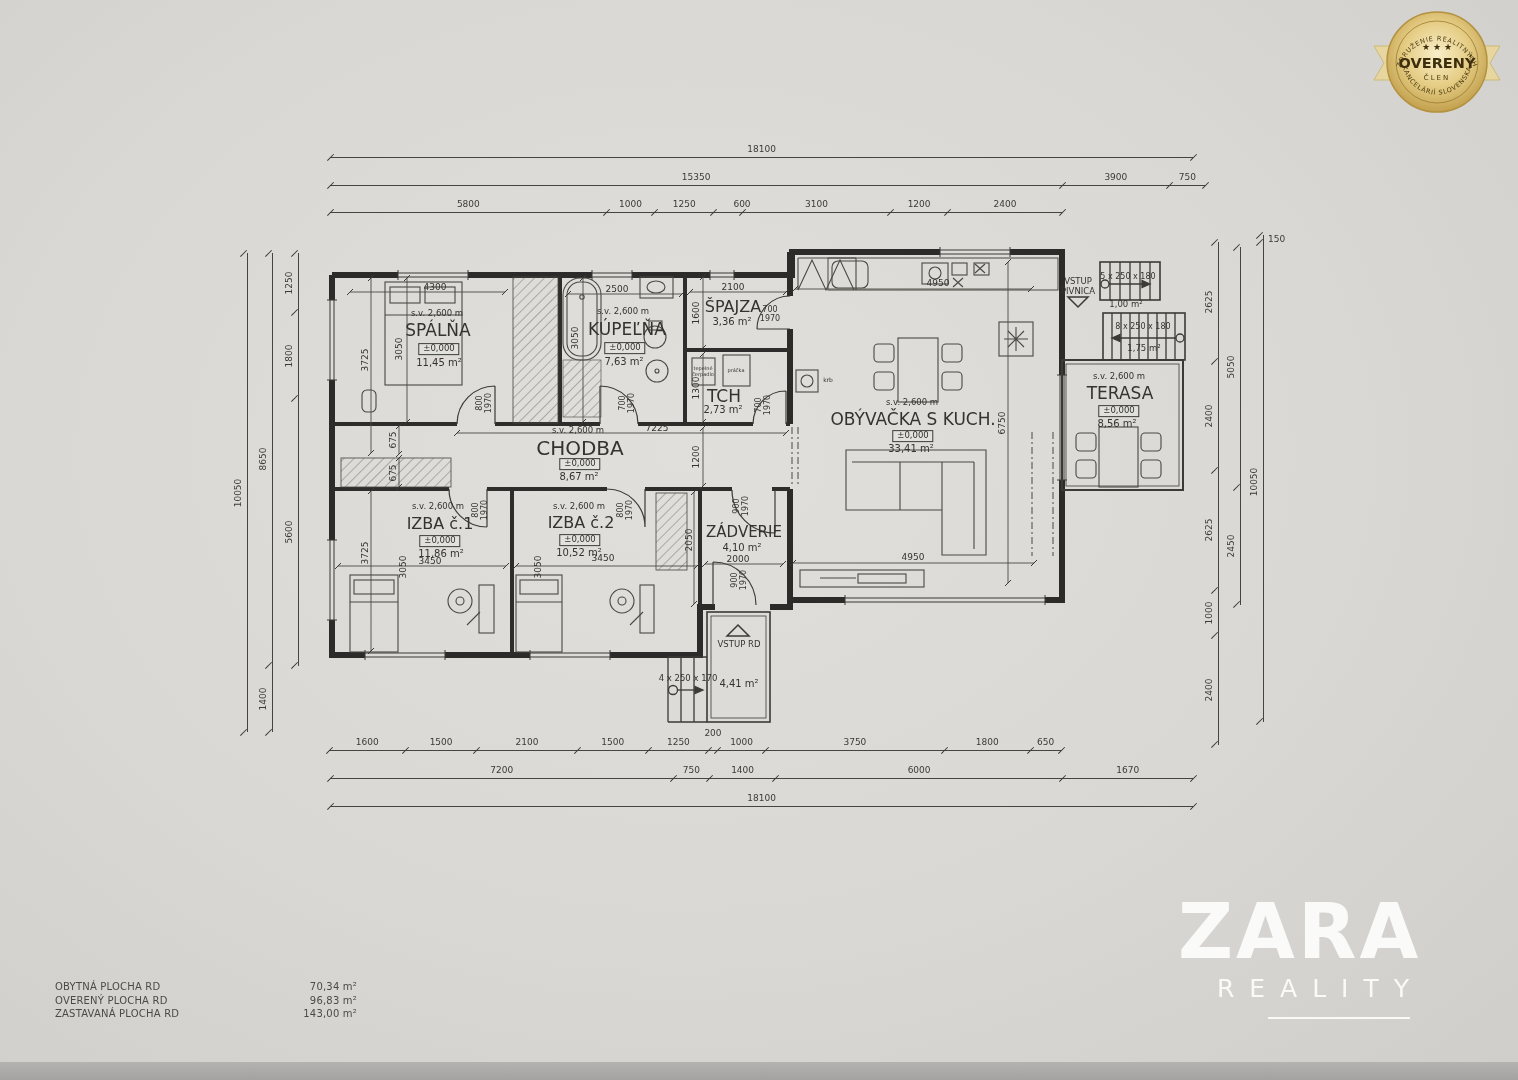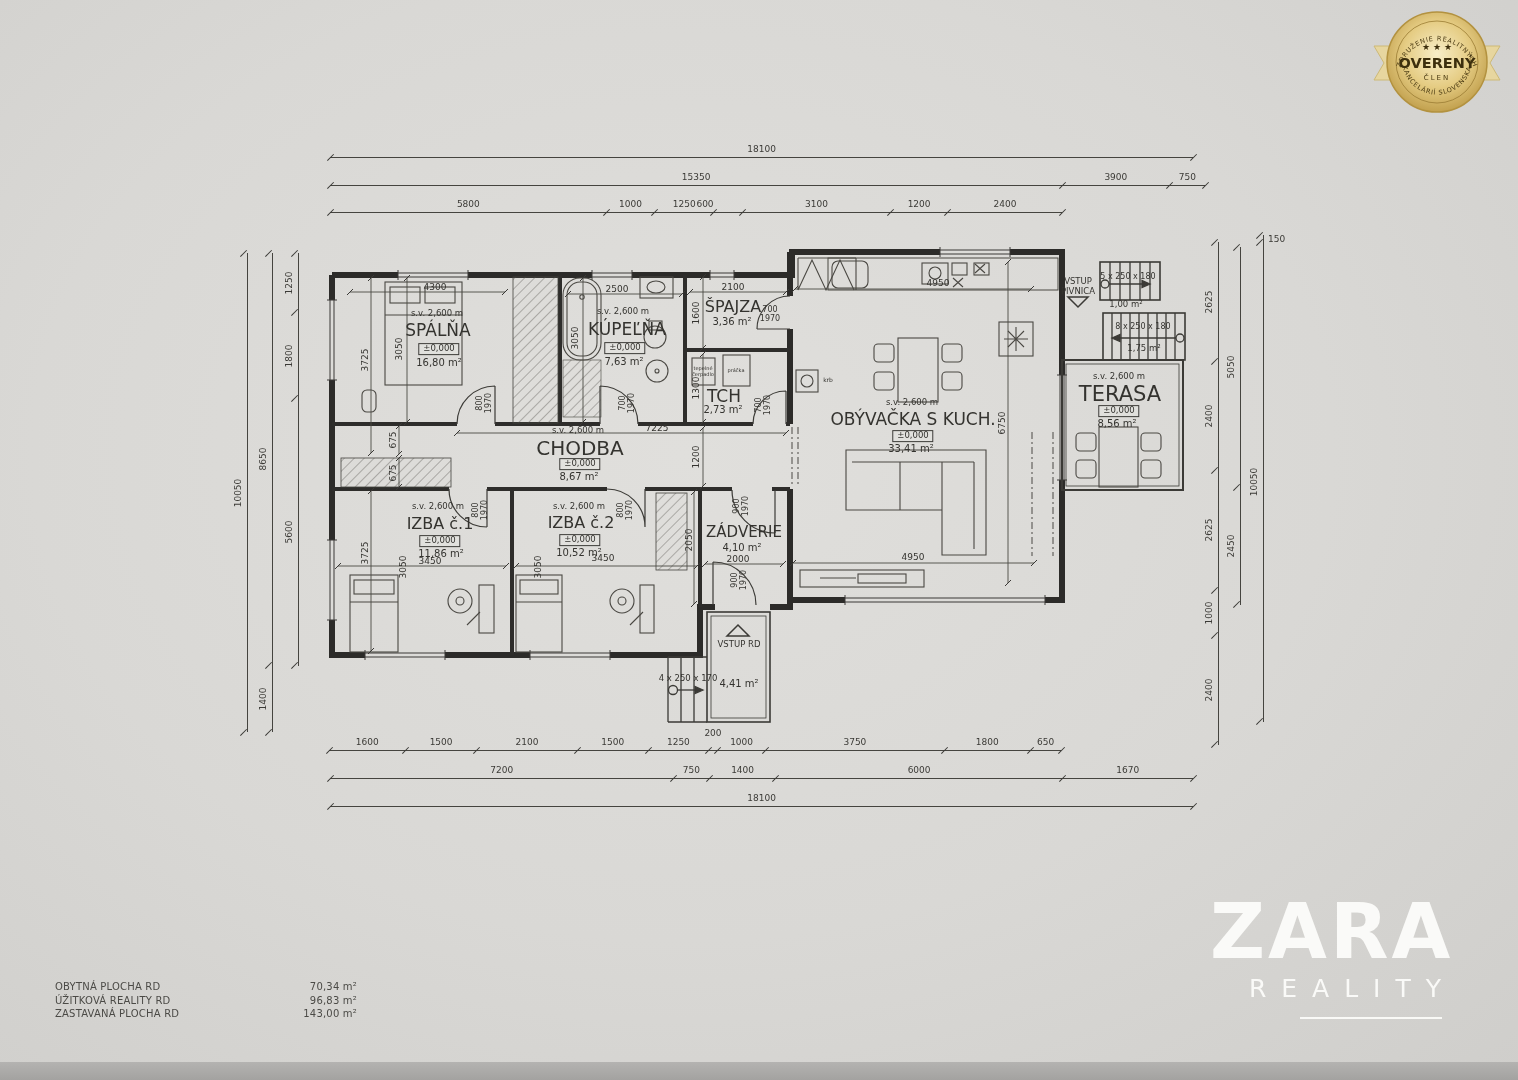--- a/index.html
+++ b/index.html
@@ -8,32 +8,32 @@
   .page{position:absolute;left:0;top:0;width:1518px;height:1080px;
         background:radial-gradient(ellipse at 45% 42%, #e0dfdc 0%, #d9d8d5 55%, #cfcecb 100%);}
   .photo-edge{position:absolute;left:0;top:1062px;width:1518px;height:18px;
         background:linear-gradient(#b4b3b1,#a3a2a0);}
   svg.plan{position:absolute;left:0;top:0;}
   .lbl{position:absolute;transform:translate(-50%,-50%);white-space:pre-line;
        text-align:center;color:#34332f;line-height:1.15;}
   .rot{transform:translate(-50%,-50%) rotate(-90deg);}
   .s8{font-size:8px;} .s85{font-size:8.5px;} .s9{font-size:9px;} .s10{font-size:10px;}
   .s15{font-size:15px;} .s16{font-size:16px;} .s17{font-size:17px;}
-  .s19{font-size:21px;} .s20{font-size:20px;}
+  .s19{font-size:17px;} .s20{font-size:20px;}
   .levelbox{border:1px solid #3c3b38;padding:0 4px;background:rgba(230,229,226,.5);}
   .dimrow{position:absolute;}
   .dimline{position:absolute;background:#45443f;}
   .dimtick{position:absolute;width:1.2px;height:9px;background:#3a3936;transform:rotate(45deg);}
   .dimlab{position:absolute;font-size:9px;color:#3b3a36;white-space:nowrap;}
   .legend{position:absolute;left:55px;top:980px;width:302px;}
   .legend .row{display:flex;justify-content:space-between;font-size:10px;
        color:#4b4a46;letter-spacing:.2px;line-height:13.5px;}
   .legend .val{text-align:right;}
   .logo{position:absolute;left:1178px;top:896px;width:234px;text-align:right;
-        color:rgba(253,253,251,.93);margin-left:32px;}
+        color:rgba(253,253,251,.93);}
   .logo .nm{font-size:76px;font-weight:bold;letter-spacing:3px;line-height:.95;}
   .logo .sub{font-size:25px;letter-spacing:15px;margin-top:6px;margin-right:-12px;}
   .logo .ul{height:2px;background:rgba(253,253,251,.9);width:142px;margin:14px 2px 0 auto;}
 </style>
 </head>
 <body>
 
 <div class="page">
 
 <svg class="plan" width="1518" height="1080" viewBox="0 0 1518 1080">
@@ -231,21 +231,21 @@
     </text>
     <text x="1437" y="50" font-size="9" fill="#3d2f0d" text-anchor="middle">★ ★ ★</text>
     <text x="1437" y="68" font-size="14.5" font-weight="bold" fill="#3d2f0d" text-anchor="middle">OVERENÝ</text>
     <text x="1437" y="80" font-size="7" fill="#4a3a12" letter-spacing="2" text-anchor="middle">ČLEN</text>
   </g>
 </svg>
 
 <span class="lbl s85" style="left:437px;top:314px">s.v. 2,600 m</span>
 <span class="lbl s17" style="left:438px;top:331px">SPÁLŇA</span>
 <span class="lbl s85 levelbox" style="left:439px;top:349px">±0,000</span>
-<span class="lbl s10" style="left:439px;top:363px">16,80 m²</span>
+<span class="lbl s10" style="left:439px;top:363px">11,45 m²</span>
 
 <span class="lbl s85" style="left:623px;top:312px">s.v. 2,600 m</span>
 <span class="lbl s17" style="left:627px;top:330px">KÚPEĽŇA</span>
 <span class="lbl s85 levelbox" style="left:625px;top:348px">±0,000</span>
 <span class="lbl s10" style="left:624px;top:362px">7,63 m²</span>
 
 <span class="lbl s16" style="left:733px;top:307px">ŠPAJZA</span>
 <span class="lbl s10" style="left:732px;top:322px">3,36 m²</span>
 
 <span class="lbl s17" style="left:724px;top:397px">TCH</span>
@@ -352,21 +352,21 @@
     </div>
 <div class="dimrow" style="left:330px;top:212px">
       <div class="dimline" style="height: 1px; width: 732.195px;"></div>
       <div class="dimtick" style="left: -0.5px; top: -4px;"></div>
       <span class="dimlab" style="left: 138.33px; top: -13px; transform: translateX(-50%);">5800</span>
       <div class="dimtick" style="left: 276.16px; top: -4px;"></div>
       <span class="dimlab" style="left: 300.51px; top: -13px; transform: translateX(-50%);">1000</span>
       <div class="dimtick" style="left: 323.86px; top: -4px;"></div>
       <span class="dimlab" style="left: 354.172px; top: -13px; transform: translateX(-50%);">1250</span>
       <div class="dimtick" style="left: 383.485px; top: -4px;"></div>
-      <span class="dimlab" style="left: 375px; top: -13px; transform: translateX(-50%);">600</span>
+      <span class="dimlab" style="left: 412px; top: -13px; transform: translateX(-50%);">600</span>
       <div class="dimtick" style="left: 412.105px; top: -4px;"></div>
       <span class="dimlab" style="left: 486.54px; top: -13px; transform: translateX(-50%);">3100</span>
       <div class="dimtick" style="left: 559.975px; top: -4px;"></div>
       <span class="dimlab" style="left: 589.095px; top: -13px; transform: translateX(-50%);">1200</span>
       <div class="dimtick" style="left: 617.215px; top: -4px;"></div>
       <span class="dimlab" style="left: 674.955px; top: -13px; transform: translateX(-50%);">2400</span>
       <div class="dimtick" style="left: 731.695px; top: -4px;"></div>
     </div>
 <div class="dimrow" style="left:329px;top:750px">
       <div class="dimline" style="height: 1px; width: 732.195px;"></div>
@@ -466,21 +466,21 @@
       <span class="dimlab" style="left: -9px; top: 246.847px; transform: translate(-50%, -50%) rotate(-90deg);">10050</span>
       <div class="dimtick" style="left: -4px; top: 482.04px;"></div>
     </div>
 
 <div class="legend">
   <div class="row">
     <span>OBYTNÁ PLOCHA RD</span>
     <span class="val">70,34 m²</span>
   </div>
   <div class="row">
-    <span>ÚŽITKOVÁ REALITY RD</span>
+    <span>OVERENÝ PLOCHA RD</span>
     <span class="val">96,83 m²</span>
   </div>
   <div class="row">
     <span>ZASTAVANÁ PLOCHA RD</span>
     <span class="val">143,00 m²</span>
   </div>
 </div>
 
 <div class="logo">
   <div class="nm">ZARA</div>

